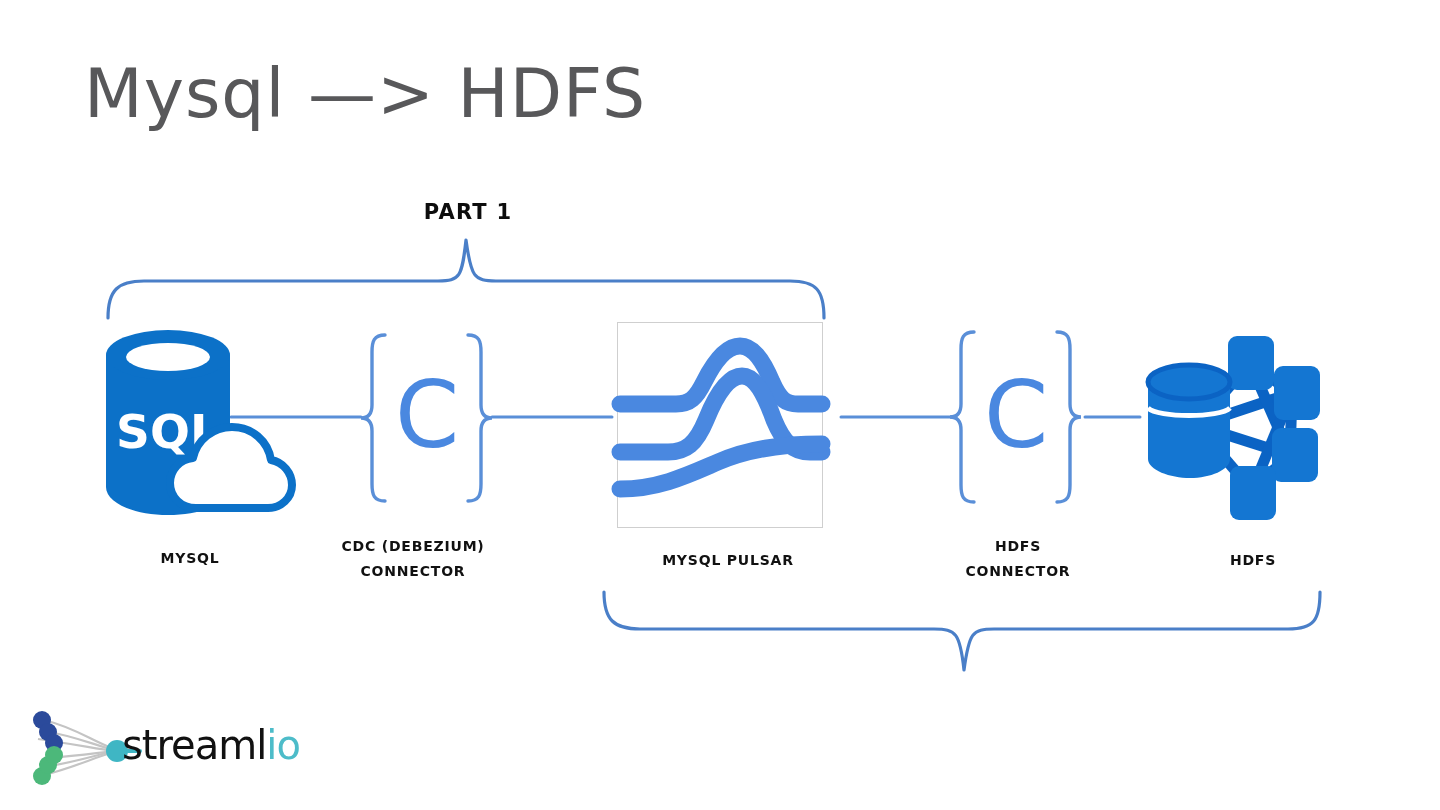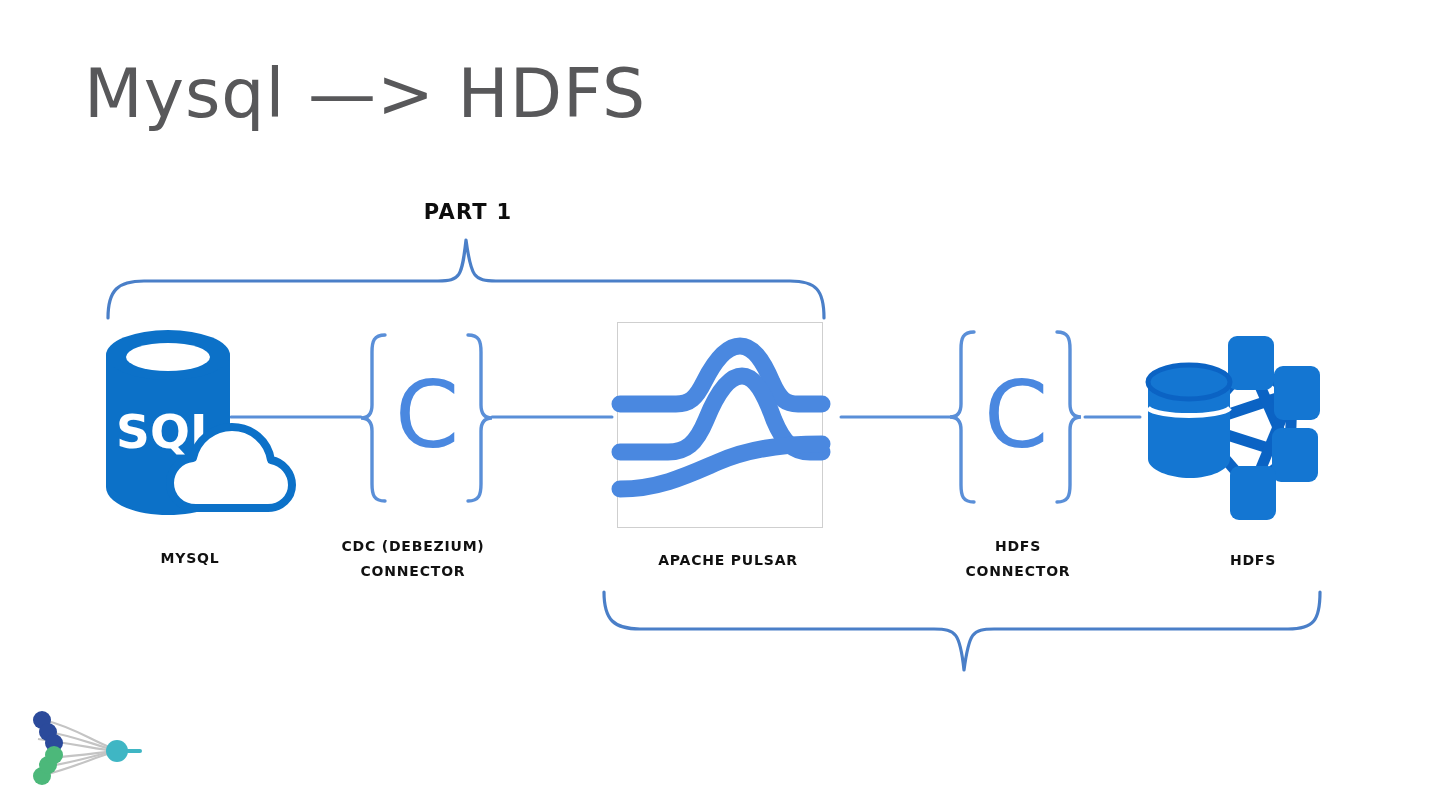--- a/index.html
+++ b/index.html
@@ -253,21 +253,21 @@
       <ellipse cx="1189" cy="382" rx="41" ry="17" fill="#1476d2" stroke="#0b63c4" stroke-width="5"></ellipse>
       <path d="M 1148 408 C 1158 418, 1220 418, 1230 408" fill="none" stroke="#ffffff" stroke-width="5"></path>
     </g>
   </svg>
 
   <div class="node-label" id="label-mysql">MYSQL</div>
 
   <div class="node-label" id="label-cdc">CDC (DEBEZIUM)
 CONNECTOR</div>
 
-  <div class="node-label" id="label-pulsar">APACHE PULSAR</div>
+  <div class="node-label" id="label-pulsar">MYSQL PULSAR</div>
 
   <div class="node-label" id="label-hdfsconn">HDFS
 CONNECTOR</div>
 
   <div class="node-label" id="label-hdfs">HDFS</div>
 
   <svg id="streamlio-logo" viewBox="0 0 280 80">
     <g stroke="#c4c4c4" stroke-width="2.2" fill="none">
       <path d="M 26 14 C 58 22, 72 34, 96 43"></path>
       <path d="M 22 24 C 56 30, 74 38, 96 44"></path>
@@ -283,14 +283,17 @@
     </g>
     <g>
       <circle cx="24" cy="70" r="9" fill="#4cb87a"></circle>
       <circle cx="30" cy="59" r="9" fill="#4cb87a"></circle>
       <circle cx="36" cy="49" r="9" fill="#4cb87a"></circle>
     </g>
     <circle cx="99" cy="45" r="11" fill="#3fb6c4"></circle>
     <line x1="110" y1="45" x2="122" y2="45" stroke="#3fb6c4" stroke-width="4" stroke-linecap="round"></line>
   </svg>
 
+  <div class="logo-word">
+    <span class="logo-stream">streaml</span><span class="logo-io">io</span>
+  </div>
 
 </div>
 
 </body></html>

